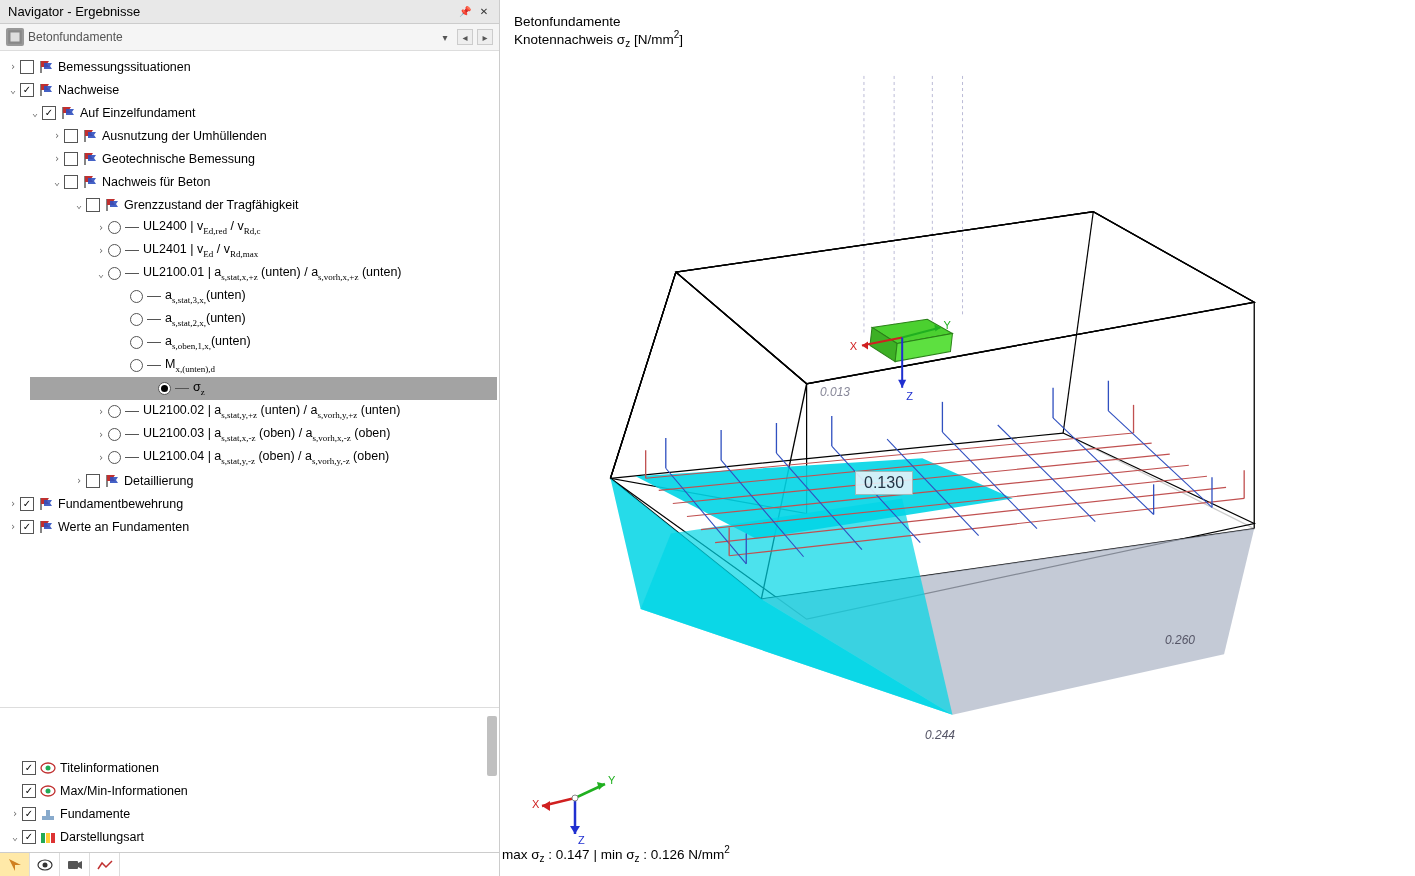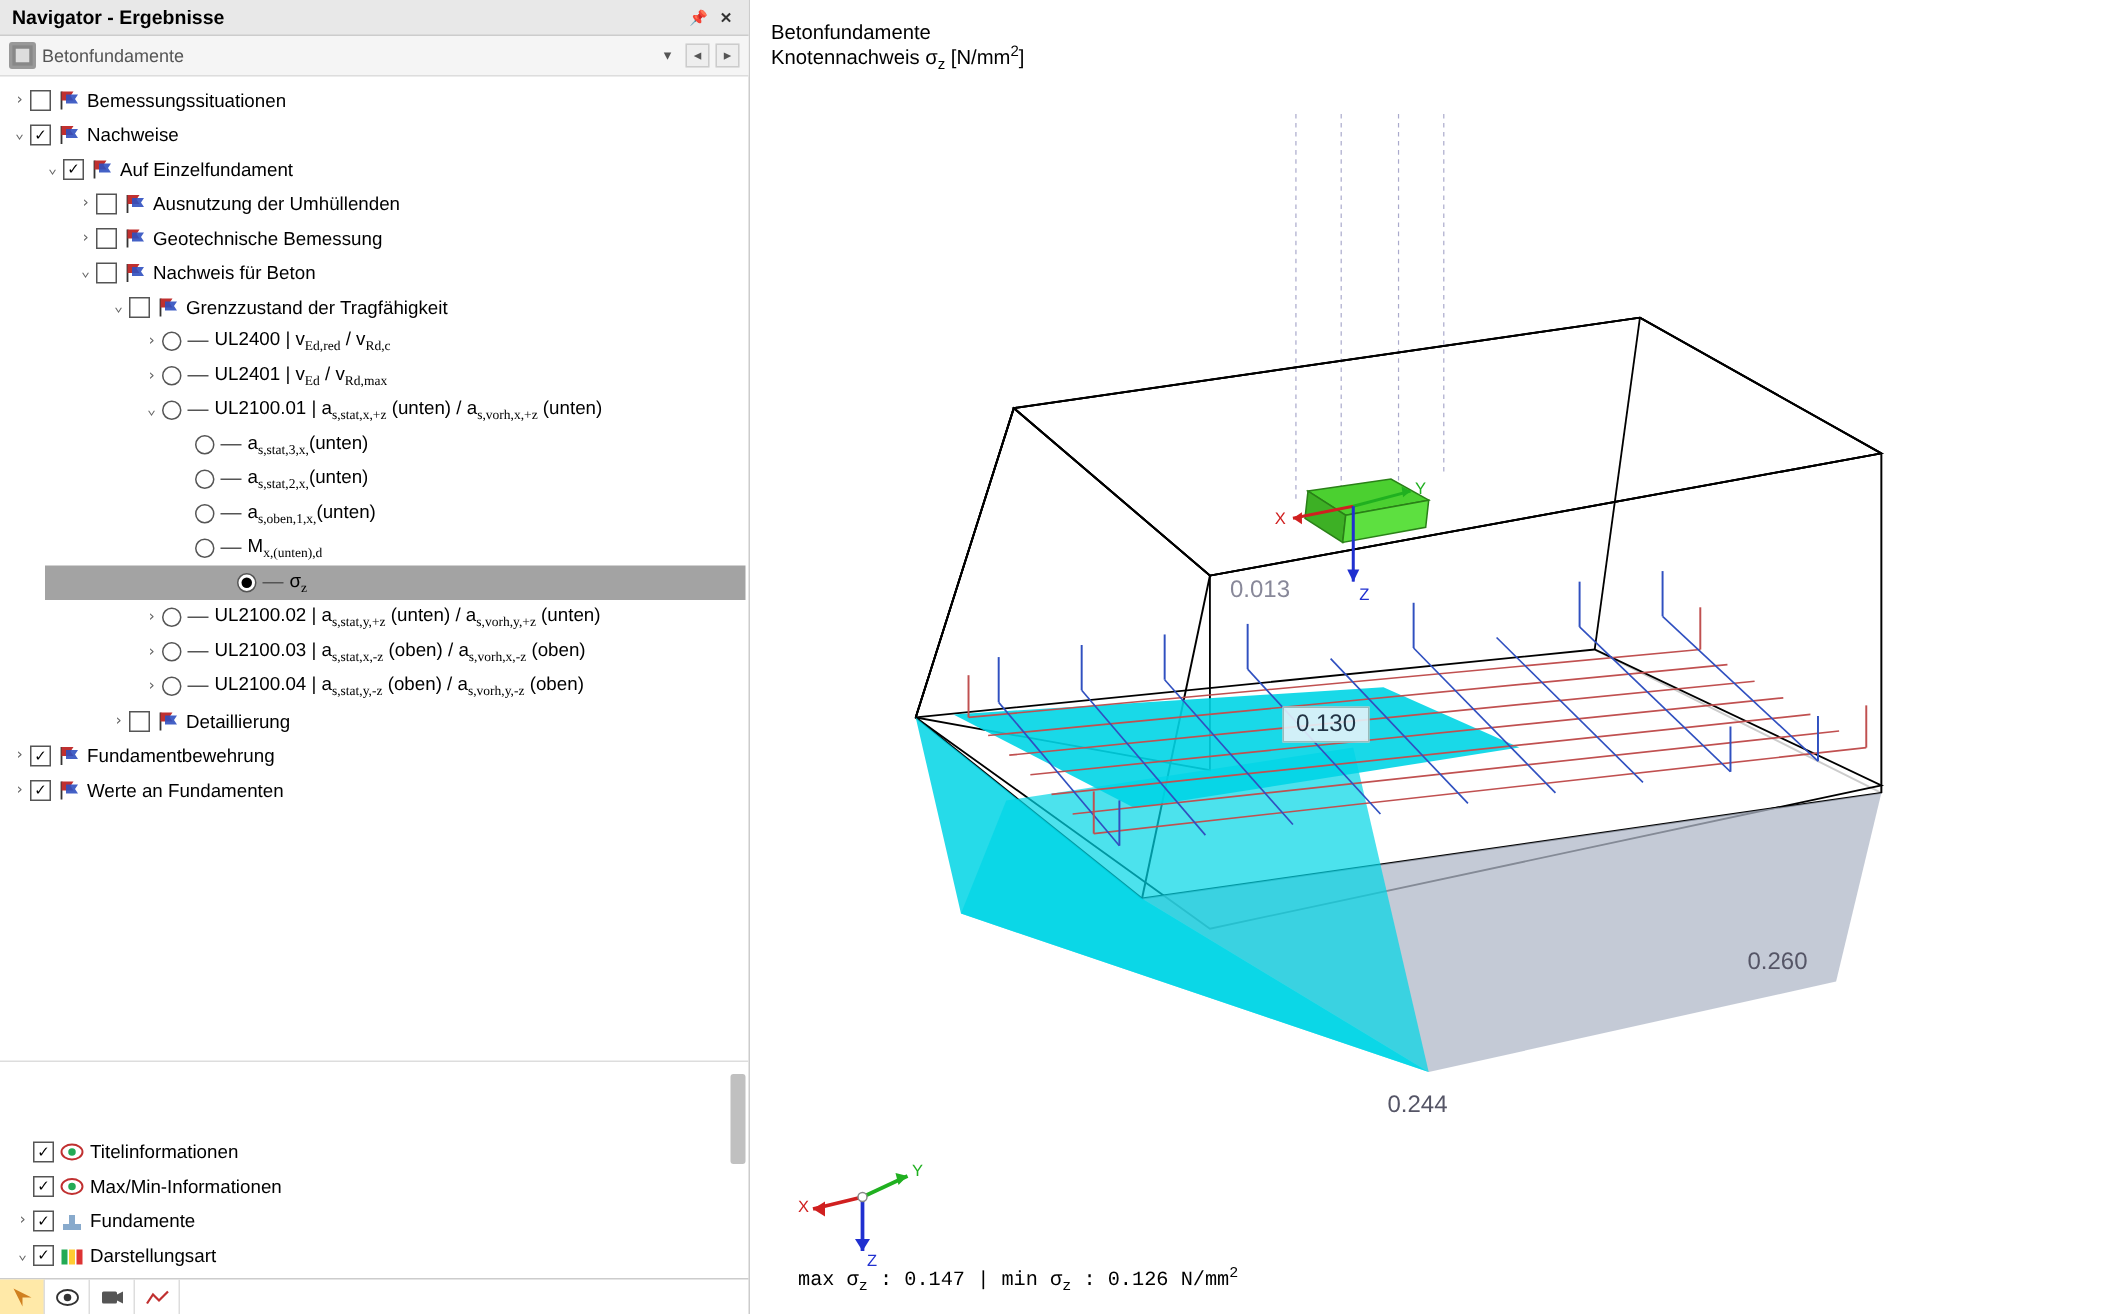--- a/index.html
+++ b/index.html
@@ -1,18 +1,18 @@
 <!DOCTYPE html>
 <html><head>
 <meta charset="utf-8">
 <style>
 * { box-sizing: border-box; margin: 0; padding: 0; }
 body { font-family: "Segoe UI", Arial, sans-serif; font-size: 12px; color: #000; background: #fff; width: 1415px; height: 876px; overflow: hidden; display: flex; }
 .sidebar { width: 500px; height: 876px; border-right: 1px solid #ccc; display: flex; flex-direction: column; background: #fff; }
-.panel-header { display: flex; align-items: center; justify-content: space-between; background: #e8e8e8; border-bottom: 1px solid #ccc; padding: 4px 8px; font-weight: bold; font-size: 13px; }
+.panel-header { display: flex; align-items: center; justify-content: space-between; background: #e8e8e8; border-bottom: 1px solid #ccc; padding: 4px 8px; font-weight: normal; font-size: 13px; }
 .panel-header .controls { display: flex; gap: 4px; }
 .panel-header .ctrl-btn { width: 14px; height: 14px; cursor: pointer; display: flex; align-items: center; justify-content: center; font-size: 10px; color: #333; }
 .breadcrumb { display: flex; align-items: center; background: #f5f5f5; border-bottom: 1px solid #ddd; padding: 4px 6px; font-size: 12px; gap: 4px; }
 .breadcrumb .bc-icon { width: 18px; height: 18px; background: #999; border-radius: 2px; display: flex; align-items: center; justify-content: center; }
 .breadcrumb .bc-text { flex: 1; color: #555; }
 .breadcrumb .bc-arrow { width: 16px; height: 16px; cursor: pointer; display: flex; align-items: center; justify-content: center; color: #555; font-size: 10px; }
 .tree { flex: 1; overflow-y: auto; padding: 4px 2px; }
 .tree-row { display: flex; align-items: center; height: 23px; padding: 0 4px; cursor: default; white-space: nowrap; }
 .tree-row.selected { background: #a3a3a3; margin-left: 28px; }
 .exp { width: 14px; text-align: center; color: #666; cursor: pointer; font-size: 10px; user-select: none; font-family: monospace; }
@@ -29,25 +29,25 @@
 .lbl sub { font-size: 9px; font-family: Liberation Serif, serif; }
 .sub-opts { border-top: 1px solid #ddd; padding: 4px 2px; }
 .scroll-thumb { position: absolute; right: 2px; width: 10px; top: 735px; height: 40px; background: #c0c0c0; border-radius: 2px; }
 .bottom-toolbar { display: flex; border-top: 1px solid #ccc; height: 24px; }
 .bottom-toolbar .tb-btn { width: 30px; height: 24px; border-right: 1px solid #ddd; display: flex; align-items: center; justify-content: center; cursor: pointer; }
 .bottom-toolbar .tb-btn:first-child { background: #ffe9a8; }
 .viewport { flex: 1; position: relative; background: #fff; }
 .vp-title { position: absolute; top: 14px; left: 14px; font-size: 13.5px; }
 .vp-title sub { font-size: 10px; }
 .vp-title sup { font-size: 10px; }
-.vp-footer { position: absolute; bottom: 12px; left: 32px; font-size: 13.5px; font-family: Liberation Mono, monospace; }
+.vp-footer { position: absolute; bottom: 12px; left: 2px; font-size: 13.5px; }
 .vp-footer sub { font-size: 10px; }
 .vp-footer sup { font-size: 10px; }
 .axis-gizmo { position: absolute; bottom: 30px; left: 30px; width: 90px; height: 80px; }
-.value-label { position: absolute; font-size: 16px; color: #556; }
+.value-label { position: absolute; font-size: 12px; color: #556; font-style: italic; }
 .tooltip-box { position: absolute; background: rgba(230,242,250,0.9); border: 1px solid #9bb; padding: 2px 8px; font-size: 16px; color: #234; }
 .main-3d { position: absolute; top: 60px; left: 30px; right: 30px; bottom: 80px; }
 </style>
 </head>
 <body>
 
 <div class="sidebar">
   <div class="panel-header">
     <span>Navigator - Ergebnisse</span>
     <div class="controls">

